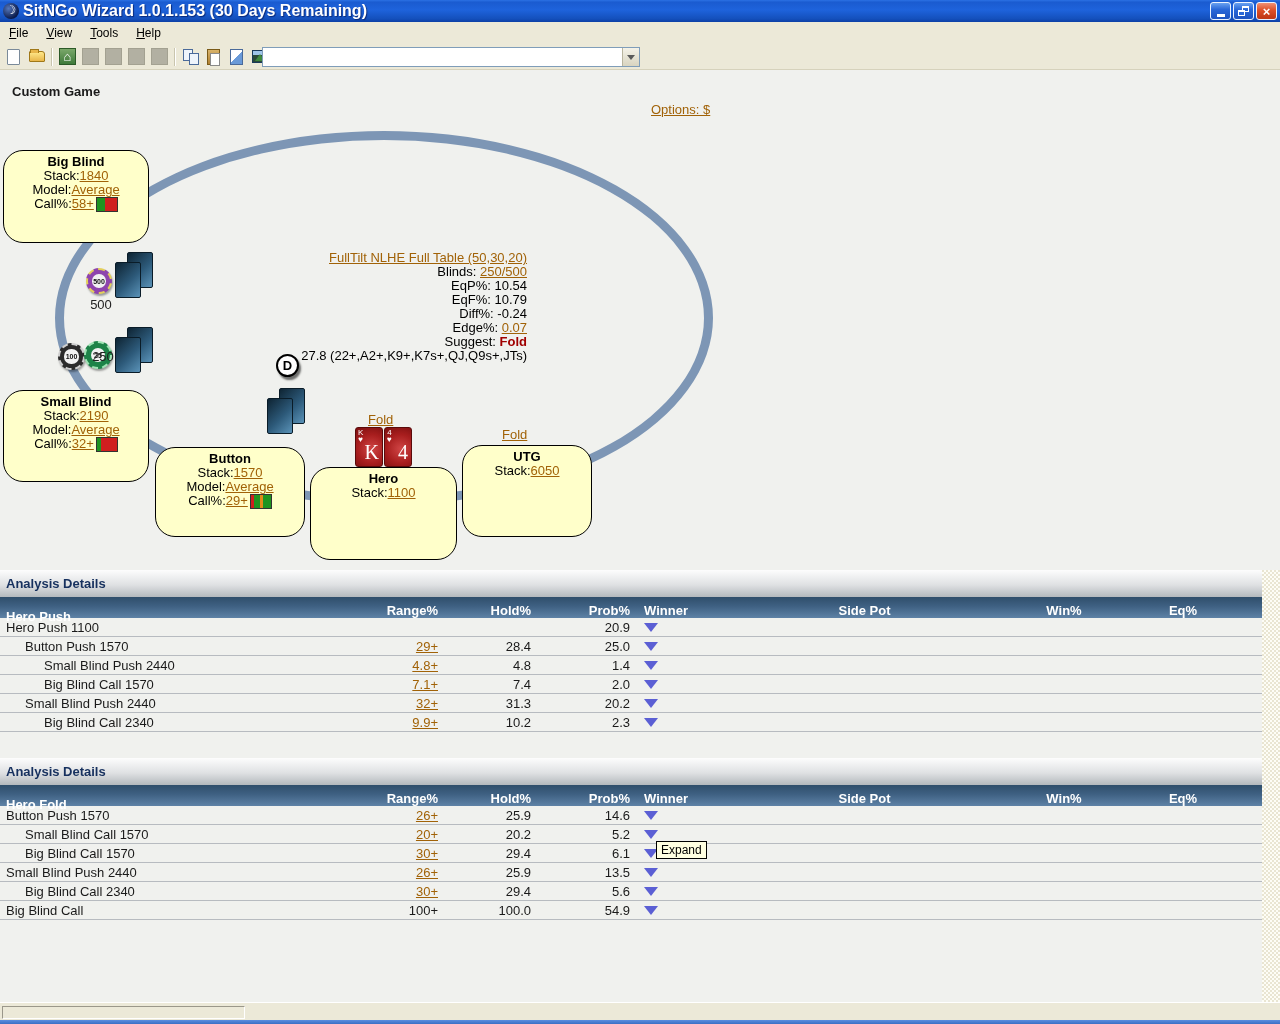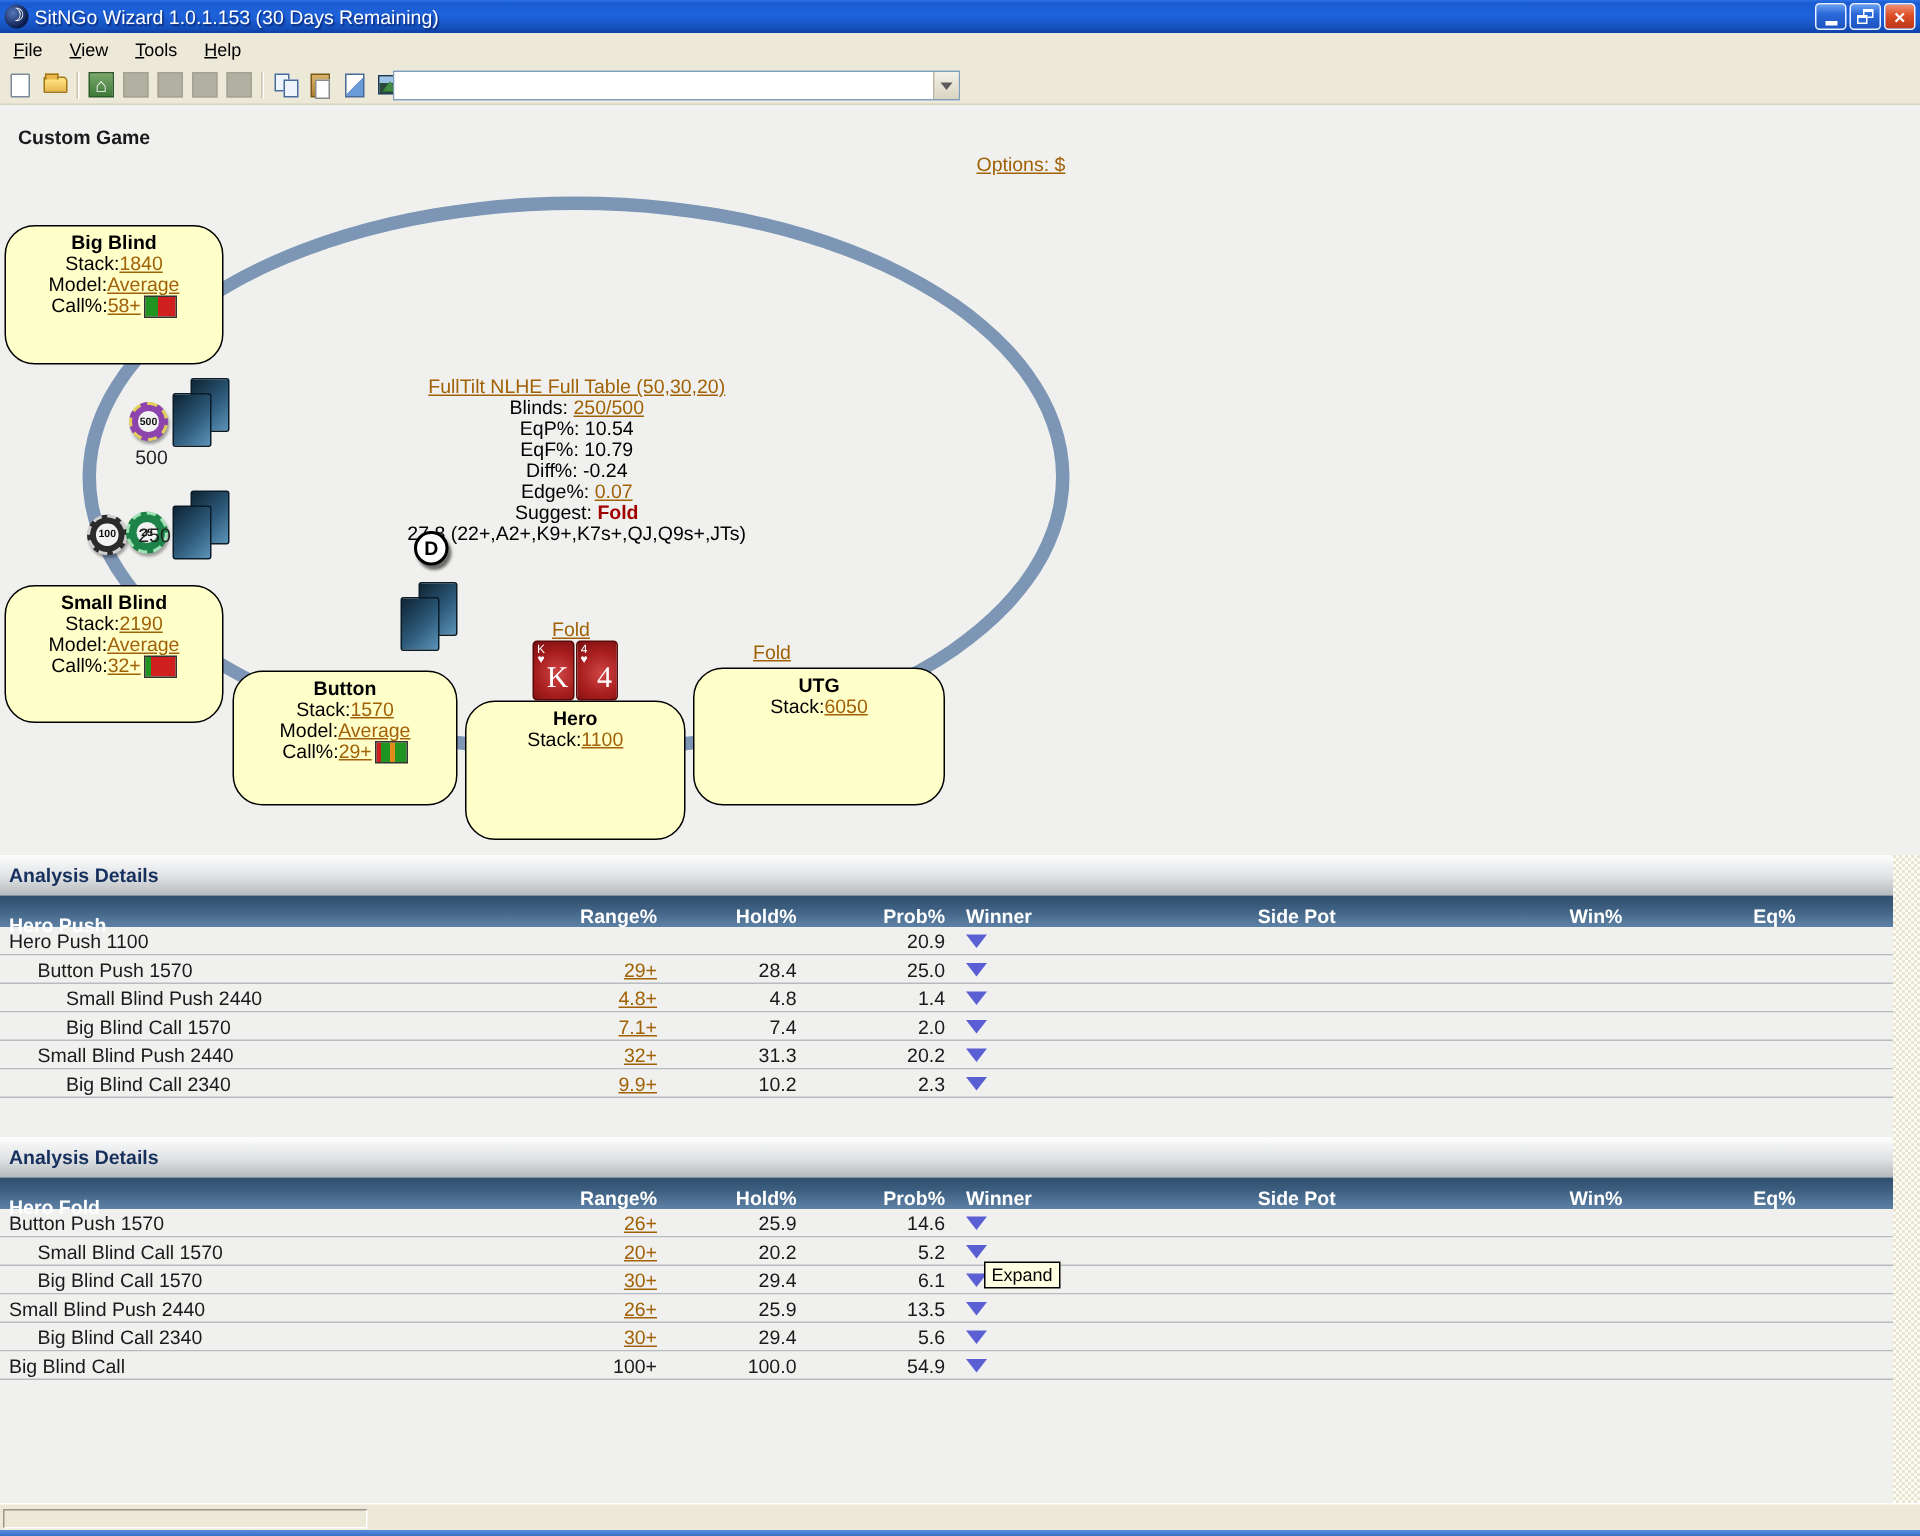--- a/index.html
+++ b/index.html
@@ -7,21 +7,21 @@
   body { font-family:"Liberation Sans", sans-serif; font-size:13px; color:#000; background:#f0f1ee; }
   #screen { position:relative; width:1280px; height:1024px; overflow:hidden; background:#f0f1ee; }
 
   
   .titlebar { position:absolute; left:0; top:0; width:1280px; height:22px;
     background:linear-gradient(180deg,#2b71e4 0%,#1a5bd0 10%,#1e63dc 45%,#1450bc 85%,#0d3fa6 100%);
     display:flex; align-items:center; padding:0 3px; }
   .app-icon { width:16px; height:16px; border-radius:50%;
     background:radial-gradient(circle at 35% 35%, #5577bb, #0a1a4a 70%);
     color:#fff; font-size:12px; line-height:15px; text-align:center; margin-right:4px; }
-  .title-text { color:#fff; font-weight:normal; font-size:13px; text-shadow:1px 1px 1px #0a2a7a; flex:1; }
+  .title-text { color:#fff; font-weight:bold; font-size:16px; text-shadow:1px 1px 1px #0a2a7a; flex:1; }
   .winbtns { display:flex; gap:2px; }
   .winbtn { width:21px; height:18px; border-radius:3px; border:1px solid #eaf2ff;
     background:linear-gradient(180deg,#69a1f0 0%,#2a68d8 40%,#1f56c4 90%);
     display:flex; align-items:center; justify-content:center; color:#fff; }
   .winbtn.close { background:linear-gradient(180deg,#f09175 0%,#dd4f27 45%,#c23a18 90%); font-weight:bold; font-size:13px; }
   .glyph-min { width:8px; height:3px; background:#fff; margin-top:8px; }
   .glyph-restore { position:relative; width:11px; height:10px; }
   .glyph-restore i { position:absolute; display:block; width:7px; height:6px; border:1px solid #fff; border-top-width:2px; }
   .glyph-restore i.b { right:0; top:0; }
   .glyph-restore i.f { left:0; bottom:0; background:#2a68d8; }
@@ -56,21 +56,21 @@
 
   
   .page-heading { position:absolute; left:12px; top:84px; font-weight:bold; font-size:13px; color:#1a1a1a; }
   .options-link { position:absolute; left:651px; top:102px; }
   .lnk { color:#a16207; text-decoration:underline; }
 
   
   .ring { position:absolute; left:55px; top:131px; width:658px; height:374px; border:9px solid #7d96b5; border-radius:50%; }
   .pbox { position:absolute; background:#ffffca; border:1px solid #000; border-radius:20px; text-align:center; padding-top:4px; line-height:14px; z-index:3; }
   .pname { font-weight:bold; }
-  .center-info { position:absolute; left:242px; top:251px; width:285px; text-align:center; line-height:14px; z-index:2; }
+  .center-info { position:absolute; left:242px; top:251px; width:285px; text-align:right; line-height:14px; z-index:2; }
   .suggest-fold { color:#a00000; font-weight:bold; }
   .ind { display:inline-block; width:22px; height:15px; border:1px solid #333; vertical-align:middle; margin-left:2px; }
   .ind-bb { background:linear-gradient(90deg,#1f9420 0 42%,#d01f1f 42% 100%); }
   .ind-sb { background:linear-gradient(90deg,#1f9420 0 18%,#d01f1f 18% 100%); }
   .ind-btn { background:linear-gradient(90deg,#d01f1f 0 14%,#1f9420 14% 46%,#e08a1a 46% 62%,#1f9420 62% 100%); }
 
   .chip { position:absolute; border-radius:50%; display:flex; align-items:center; justify-content:center; z-index:4; box-shadow:1px 2px 2px rgba(0,0,0,.35); }
   .chip .inner { border-radius:50%; background:#f2f2f2; width:62%; height:62%; display:flex; align-items:center; justify-content:center; font-size:7px; font-weight:bold; color:#111; }
   .chip-500 { left:86px; top:268px; width:26px; height:26px; background:#8e44ad; border:2px dashed #e3cf5a; }
   .chip-100 { left:58px; top:343px; width:27px; height:27px; background:#2b2b2b; border:2px dashed #cfcfcf; }
@@ -239,21 +239,21 @@
     <div><span>Stack:</span><a class="lnk">1570</a></div>
     <div><span>Model:</span><a class="lnk">Average</a></div>
     <div><span>Call%:</span><a class="lnk">29+</a><span class="ind ind-btn"></span></div>
   </div>
 
   <div class="pbox" style="left:310px;top:467px;width:147px;height:93px">
     <div class="pname">Hero</div>
     <div><span>Stack:</span><a class="lnk">1100</a></div>
   </div>
 
-  <div class="pbox" style="left:462px;top:445px;width:168px;height:92px">
+  <div class="pbox" style="left:462px;top:445px;width:130px;height:92px">
     <div class="pname">UTG</div>
     <div><span>Stack:</span><a class="lnk">6050</a></div>
   </div>
 
   <div class="chip chip-500">
       <span class="inner">500</span>
     </div>
   <div class="bet-label" style="left:87px;top:297px;width:28px;text-align:center">500</div>
   <div class="cardback" style="left:127px;top:252px"></div>
   <div class="cardback" style="left:115px;top:262px"></div>

